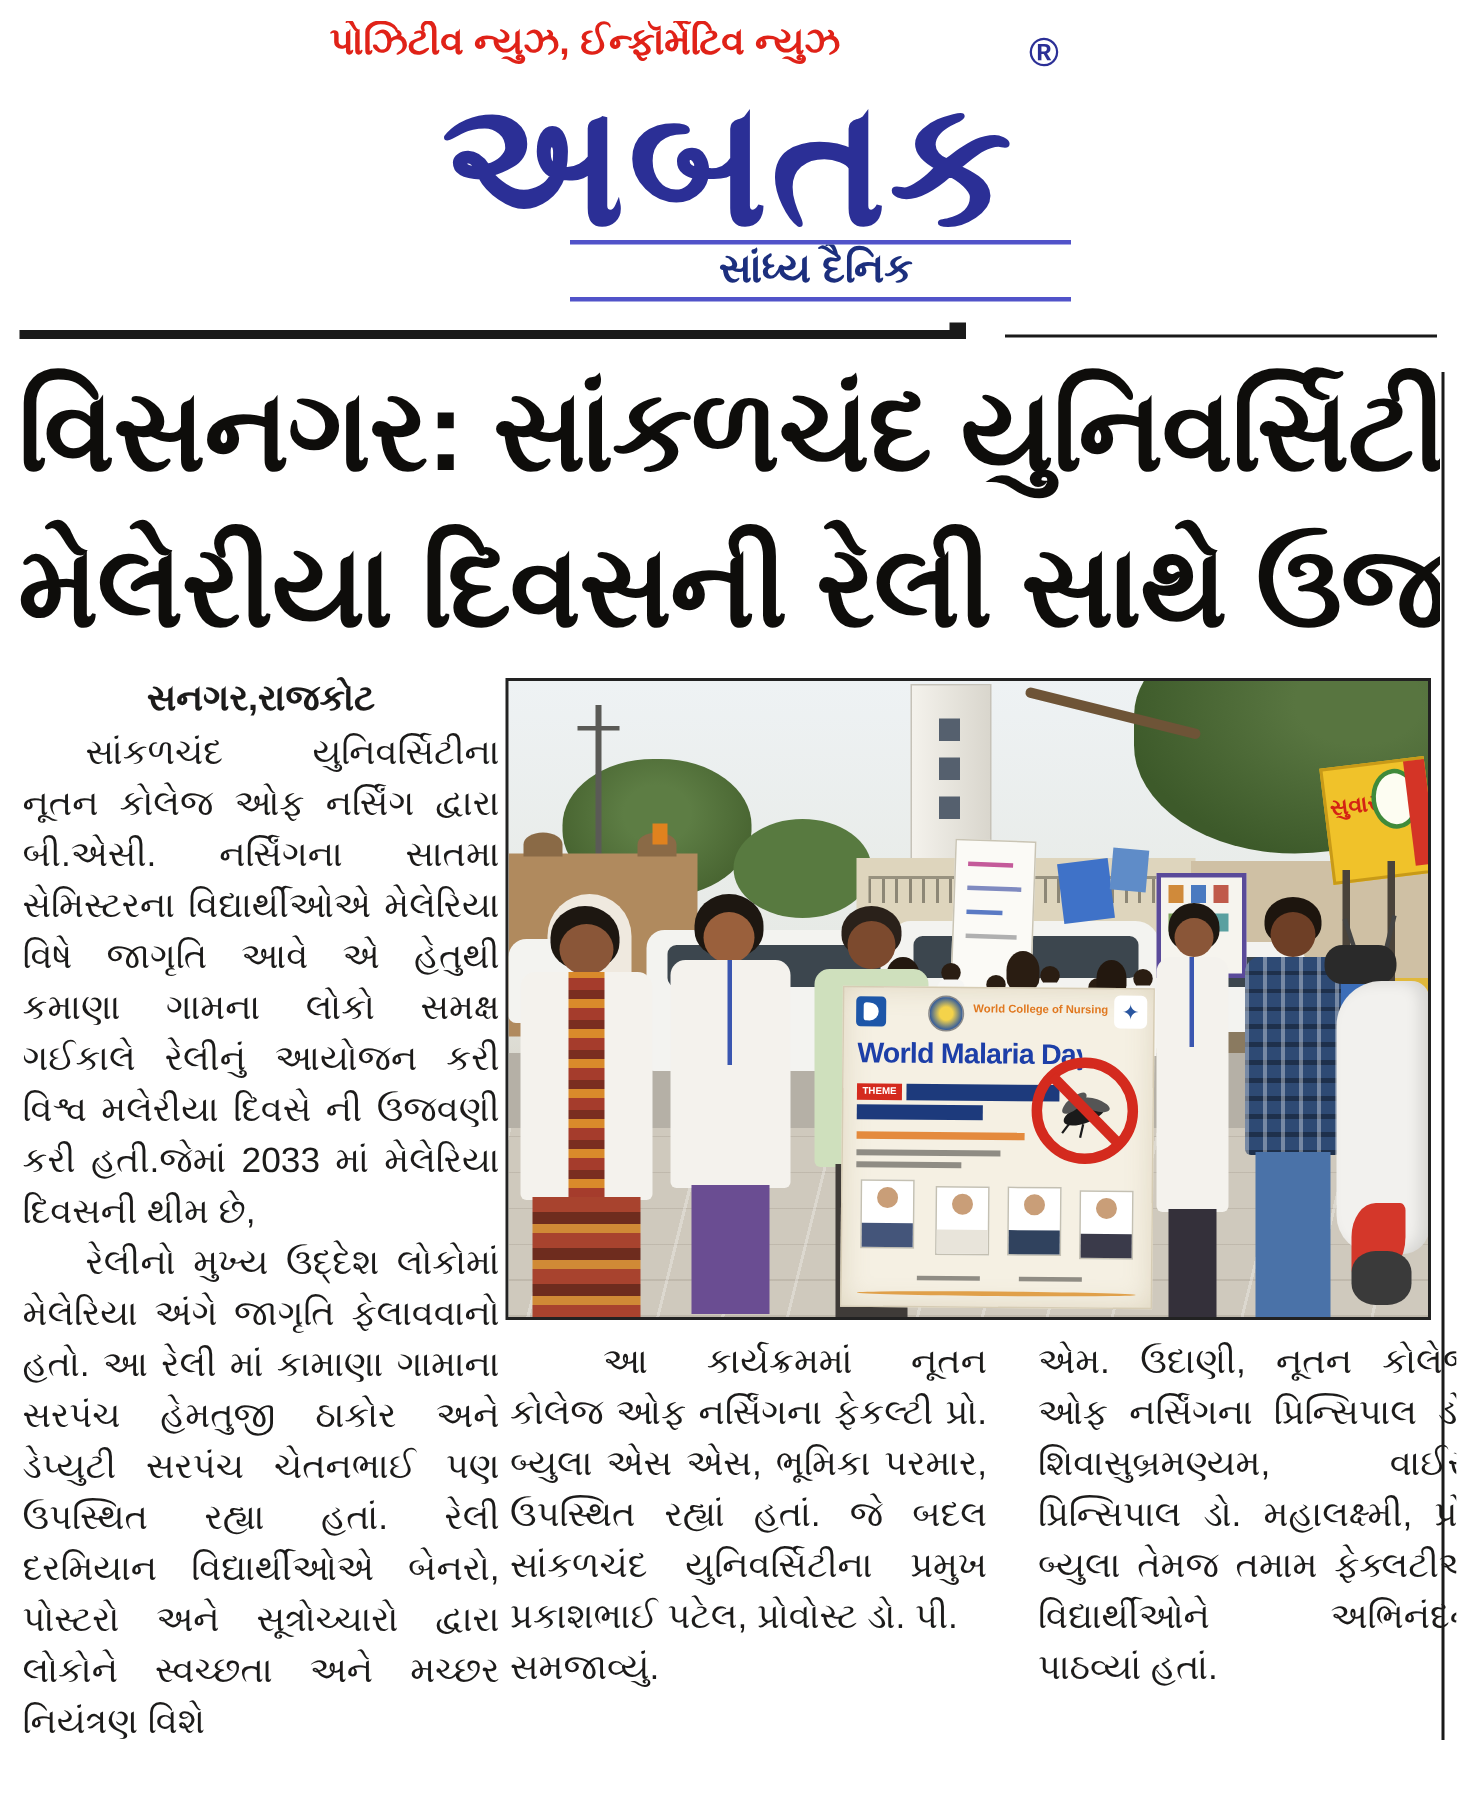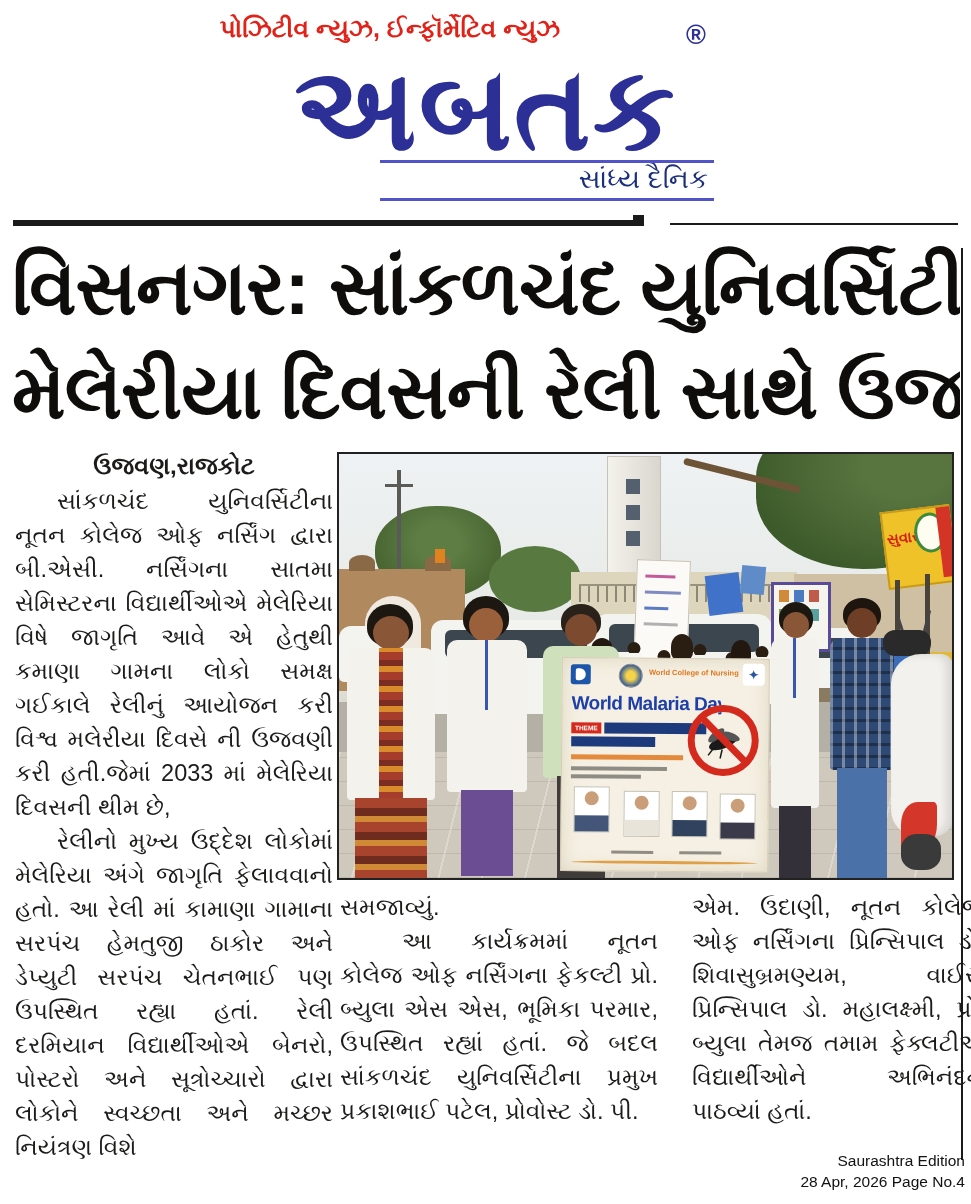--- a/index.html
+++ b/index.html
@@ -8,22 +8,22 @@
 
   
   .tagline{position:absolute;left:0;top:14px;width:780px;text-align:center;
            font-size:25px;font-weight:bold;color:#e02218;overflow:hidden;white-space:nowrap;}
   .logo{position:absolute;left:0;top:44px;width:971px;height:132px;text-align:center;
         font-size:116px;line-height:130px;font-weight:bold;color:#2b2f96;overflow:hidden;
         letter-spacing:2px;}
   .regmark{position:absolute;left:686px;top:20px;font-size:27px;color:#2b2f96;font-weight:bold;}
   .subtitle{position:absolute;left:380px;top:160px;width:328px;
             border-top:3px solid #5153c9;border-bottom:3px solid #5153c9;
-            text-align:right;padding:1px 6px 3px 0;
-            font-size:27px;font-weight:normal;color:#1c2f7e;overflow:hidden;white-space:nowrap;}
+            text-align:center;padding:1px 6px 3px 0;
+            font-size:27px;font-weight:bold;color:#1c2f7e;overflow:hidden;white-space:nowrap;}
 
   
   .bar-thick{position:absolute;left:13px;top:220px;width:622px;height:6px;background:#1a1a1a;}
   .bar-notch{position:absolute;left:633px;top:215px;width:11px;height:11px;background:#1a1a1a;}
   .bar-thin{position:absolute;left:670px;top:223px;width:288px;height:2px;background:#1a1a1a;}
   .vrule{position:absolute;left:961px;top:248px;width:2px;height:912px;background:#1a1a1a;}
 
   
   .headline{position:absolute;left:12px;top:236px;width:948px;height:208px;overflow:hidden;}
   .headline .hl{height:104px;line-height:104px;font-size:76px;font-weight:bold;color:#0e0d0b;
@@ -155,21 +155,21 @@
   <div class="bar-notch"></div>
   <div class="bar-thin"></div>
   <div class="vrule"></div>
 
   <div class="headline">
     <div class="hl">વિસનગર: સાંકળચંદ યુનિવર્સિટીમાં</div>
     <div class="hl">મેલેરીયા દિવસની રેલી સાથે ઉજવણી</div>
   </div>
 
   <div class="col col1">
-    <div class="dateline">ઉજવણ,રાજકોટ</div>
+    <div class="dateline">સનગર,રાજકોટ</div>
     <p class="para">સાંકળચંદ યુનિવર્સિટીના નૂતન કોલેજ ઓફ નર્સિંગ દ્વારા બી.એસી. નર્સિંગના સાતમા સેમિસ્ટરના વિદ્યાર્થીઓએ મેલેરિયા વિષે જાગૃતિ આવે એ હેતુથી કમાણા ગામના લોકો સમક્ષ ગઈકાલે રેલીનું આયોજન કરી વિશ્વ મલેરીયા દિવસે ની ઉજવણી કરી હતી.જેમાં 2033 માં મેલેરિયા દિવસની થીમ છે,</p>
     <p class="para">રેલીનો મુખ્ય ઉદ્દેશ લોકોમાં મેલેરિયા અંગે જાગૃતિ ફેલાવવાનો હતો. આ રેલી માં કામાણા ગામાના સરપંચ હેમતુજી ઠાકોર અને ડેપ્યુટી સરપંચ ચેતનભાઈ પણ ઉપસ્થિત રહ્યા હતાં. રેલી દરમિયાન વિદ્યાર્થીઓએ બેનરો, પોસ્ટરો અને સૂત્રોચ્ચારો દ્વારા લોકોને સ્વચ્છતા અને મચ્છર નિયંત્રણ વિશે</p>
   </div>
 
   <div class="photo">
 
     <div class="abs tree-left1"></div>
     <div class="abs tree-left2"></div>
     <div class="abs pole"></div>
     <div class="abs pole-bar"></div>
@@ -367,26 +367,22 @@
       <div class="scooter-mirror" style="left:40px;top:-2px;transform:rotate(14deg);"></div>
       <div class="scooter-seat"></div>
       <div class="scooter-body">
         <div class="scooter-red"></div>
       </div>
       <div class="abs" style="left:16px;top:222px;width:40px;height:36px;background:#3a3a3a;border-radius:40%;"></div>
     </div>
   </div>
 
   <div class="col col2">
+    <p class="para bigindent">આ કાર્યક્રમમાં નૂતન કોલેજ ઓફ નર્સિંગના ફેકલ્ટી પ્રો. બ્યુલા એસ એસ, ભૂમિકા પરમાર, ઉપસ્થિત રહ્યાં હતાં.  જે બદલ સાંકળચંદ યુનિવર્સિટીના પ્રમુખ પ્રકાશભાઈ પટેલ, પ્રોવોસ્ટ ડો. પી.</p>
     <p class="para noindent">સમજાવ્યું.</p>
-    <p class="para bigindent">આ કાર્યક્રમમાં નૂતન કોલેજ ઓફ નર્સિંગના ફેકલ્ટી પ્રો. બ્યુલા એસ એસ, ભૂમિકા પરમાર, ઉપસ્થિત રહ્યાં હતાં.  જે બદલ સાંકળચંદ યુનિવર્સિટીના પ્રમુખ પ્રકાશભાઈ પટેલ, પ્રોવોસ્ટ ડો. પી.</p>
   </div>
 
   <div class="col col3">
     <p class="para noindent">એમ. ઉદાણી, નૂતન કોલેજ ઓફ નર્સિંગના પ્રિન્સિપાલ ડો. શિવાસુબ્રમણ્યમ, વાઈસ પ્રિન્સિપાલ ડો. મહાલક્ષ્મી, પ્રો. બ્યુલા તેમજ તમામ ફેક્લટીએ વિદ્યાર્થીઓને અભિનંદન પાઠવ્યાં હતાં.</p>
   </div>
 
-  <div class="footer">
-    <div>Saurashtra Edition</div>
-    <div>28 Apr, 2026 Page No.4</div>
-  </div>
 
 </div>
 
 </body></html>

